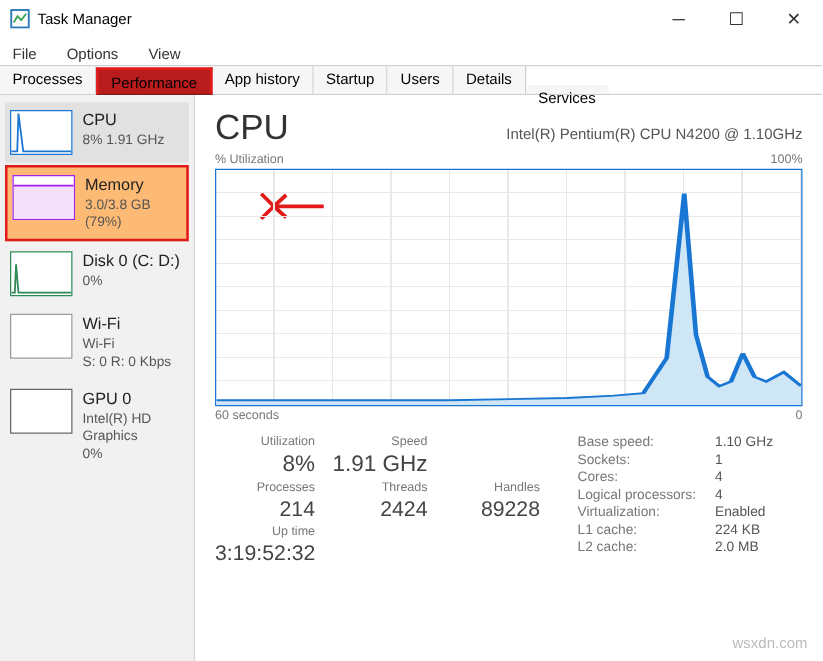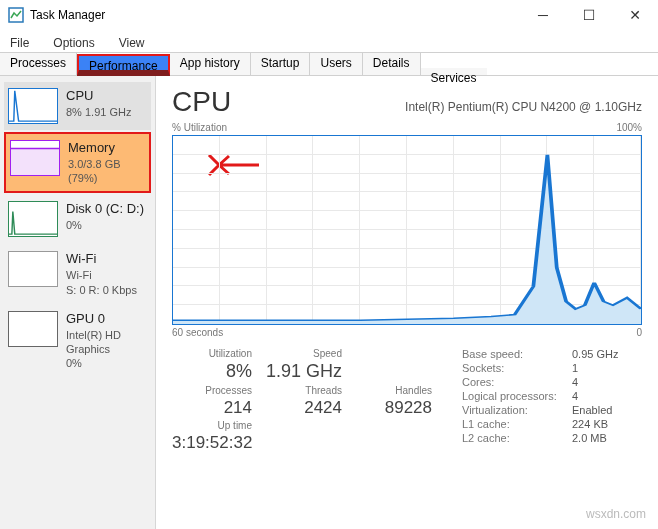--- a/index.html
+++ b/index.html
@@ -7,21 +7,21 @@
     .titlebar { height: 30px; display: flex; align-items: center; padding-left: 8px; border-bottom: 0; }
     .titlebar-icon { width: 16px; height: 16px; margin-right: 6px; }
     .titlebar-text { font-size: 12px; flex: 1; }
     .win-btns { display: flex; }
     .win-btn { width: 46px; height: 30px; display: flex; align-items: center; justify-content: center; font-size: 14px; color: #333; }
     .menubar { height: 22px; display: flex; align-items: flex-end; padding-left: 6px; gap: 16px; font-size: 12px; color: #333; }
     .menubar span { padding: 2px 4px; }
     .tabbar { display: flex; height: 24px; border-top: 1px solid #d0d0d0; border-bottom: 1px solid #d0d0d0; font-size: 12px; background: #fff; }
     .tab { padding: 3px 10px; border-right: 1px solid #d0d0d0; background: #f6f6f6; cursor: default; }
     .tab.last { border-right: none; margin-top: 15px; }
-    .tab.active { background: #3b82f6; border-bottom: 6px solid #7f1d1d; position: relative; top: 1px; }
+    .tab.active { background: #b91c1c; border-bottom: 1px solid #7f1d1d; position: relative; top: 1px; }
     .highlight-red { border: 2px solid #e21a1a; }
     .content { display: flex; height: calc(529px - 30px - 22px - 24px); }
     .sidebar { width: 200px; background: #f1f1f1; border-right: 1px solid #d6d6d6; padding: 6px 4px; position: relative; }
     .side-item { display: flex; align-items: flex-start; padding: 6px 4px; margin-bottom: 2px; background: #f1f1f1; }
     .side-item.sel { background: #e1e1e1; }
     .side-item.mem { background: #fdba74; border: 2px solid #e21a1a; }
     .thumb { width: 50px; height: 36px; border: 1px solid; margin-right: 8px; position: relative; background: #fff; flex-shrink: 0; }
     .thumb svg { width: 100%; height: 100%; }
     .thumb.cpu { border-color: #1976d2; }
     .thumb.mem { border-color: #a020f0; }
@@ -180,21 +180,21 @@
         <div class="stat-value small">214</div>
         <div class="stat-value small">2424</div>
         <div class="stat-value small">89228</div>
         <div class="stat-label">Up time</div>
         <div></div>
           <div></div>
         <div class="stat-value small">3:19:52:32</div>
       </div>
       <div class="stats-right">
         <div>Base speed:</div>
-        <div>0.95 GHz</div>
+        <div>1.10 GHz</div>
         <div>Sockets:</div>
         <div>1</div>
         <div>Cores:</div>
         <div>4</div>
         <div>Logical processors:</div>
         <div>4</div>
         <div>Virtualization:</div>
         <div>Enabled</div>
         <div>L1 cache:</div>
         <div>224 KB</div>

